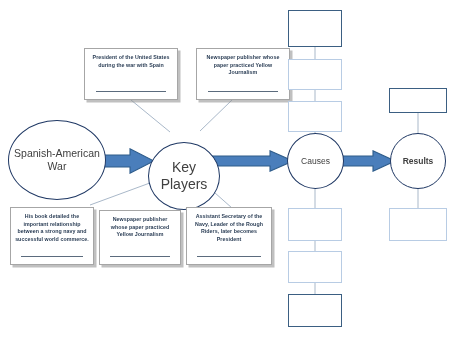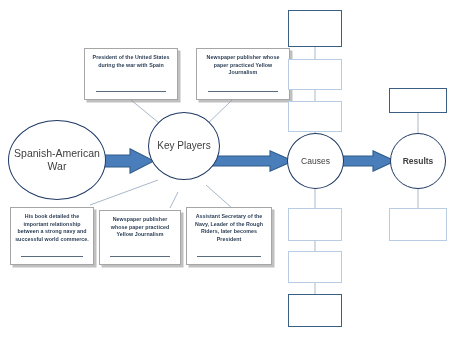--- a/index.html
+++ b/index.html
@@ -49,24 +49,24 @@
 
   #oval-war {
     left: 8px;
     top: 120px;
     width: 98px;
     height: 80px;
     font-size: 10.5px;
   }
   #oval-key-players {
     left: 148px;
-    top: 112px;
+    top: 142px;
     width: 72px;
     height: 68px;
-    font-size: 10px;
+    font-size: 14px;
     align-items: center;
   }
   #oval-causes {
     left: 287px;
     top: 133px;
     width: 57px;
     height: 56px;
     font-size: 8.5px;
     text-align: right;
   }

